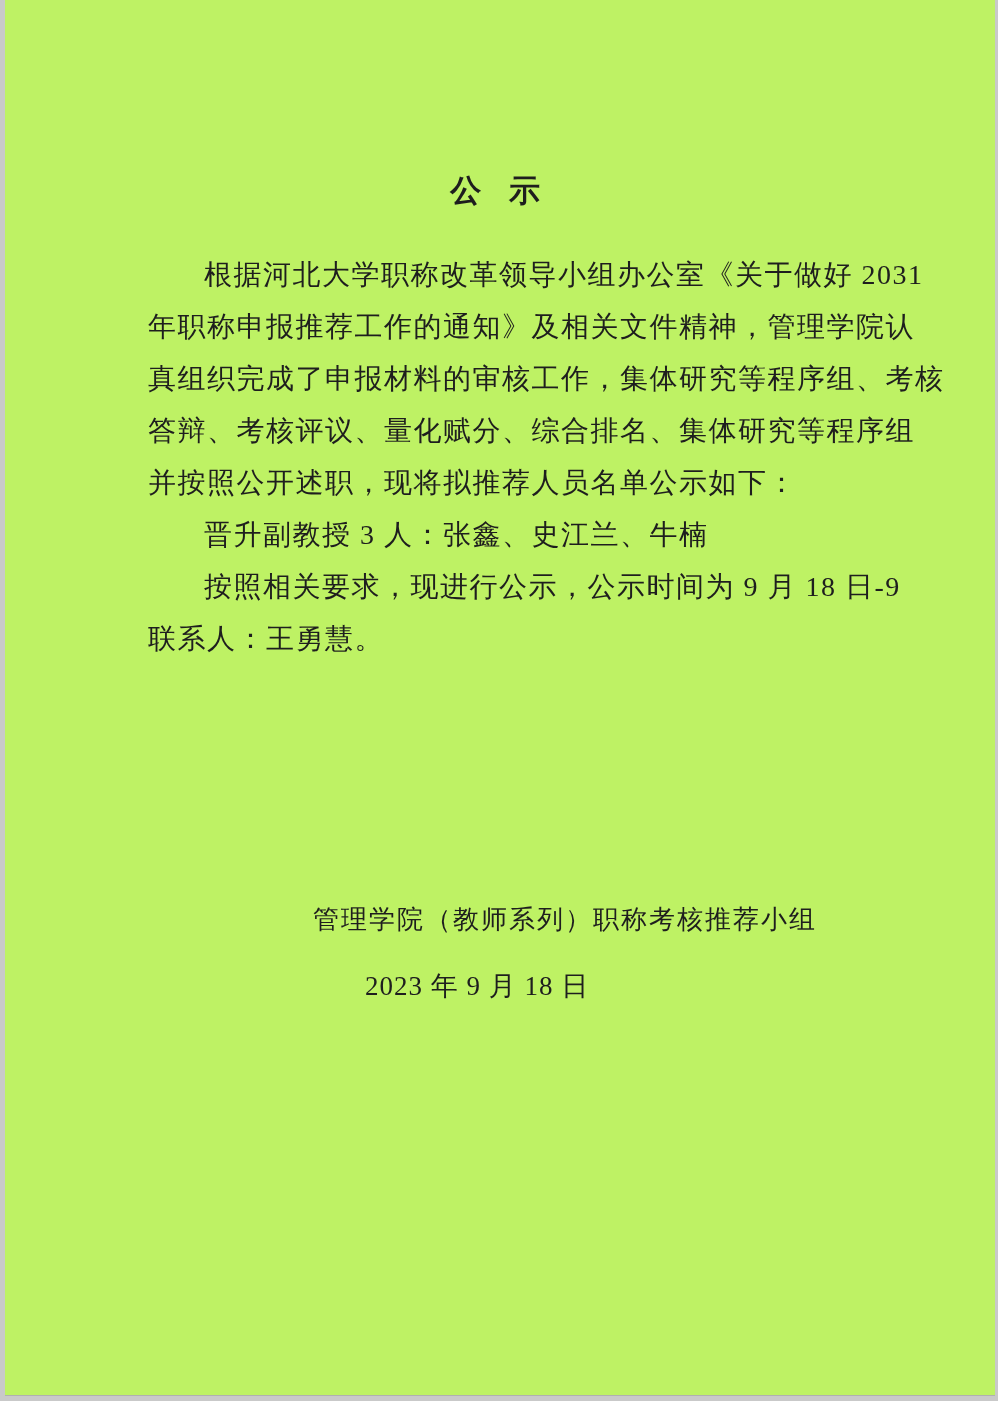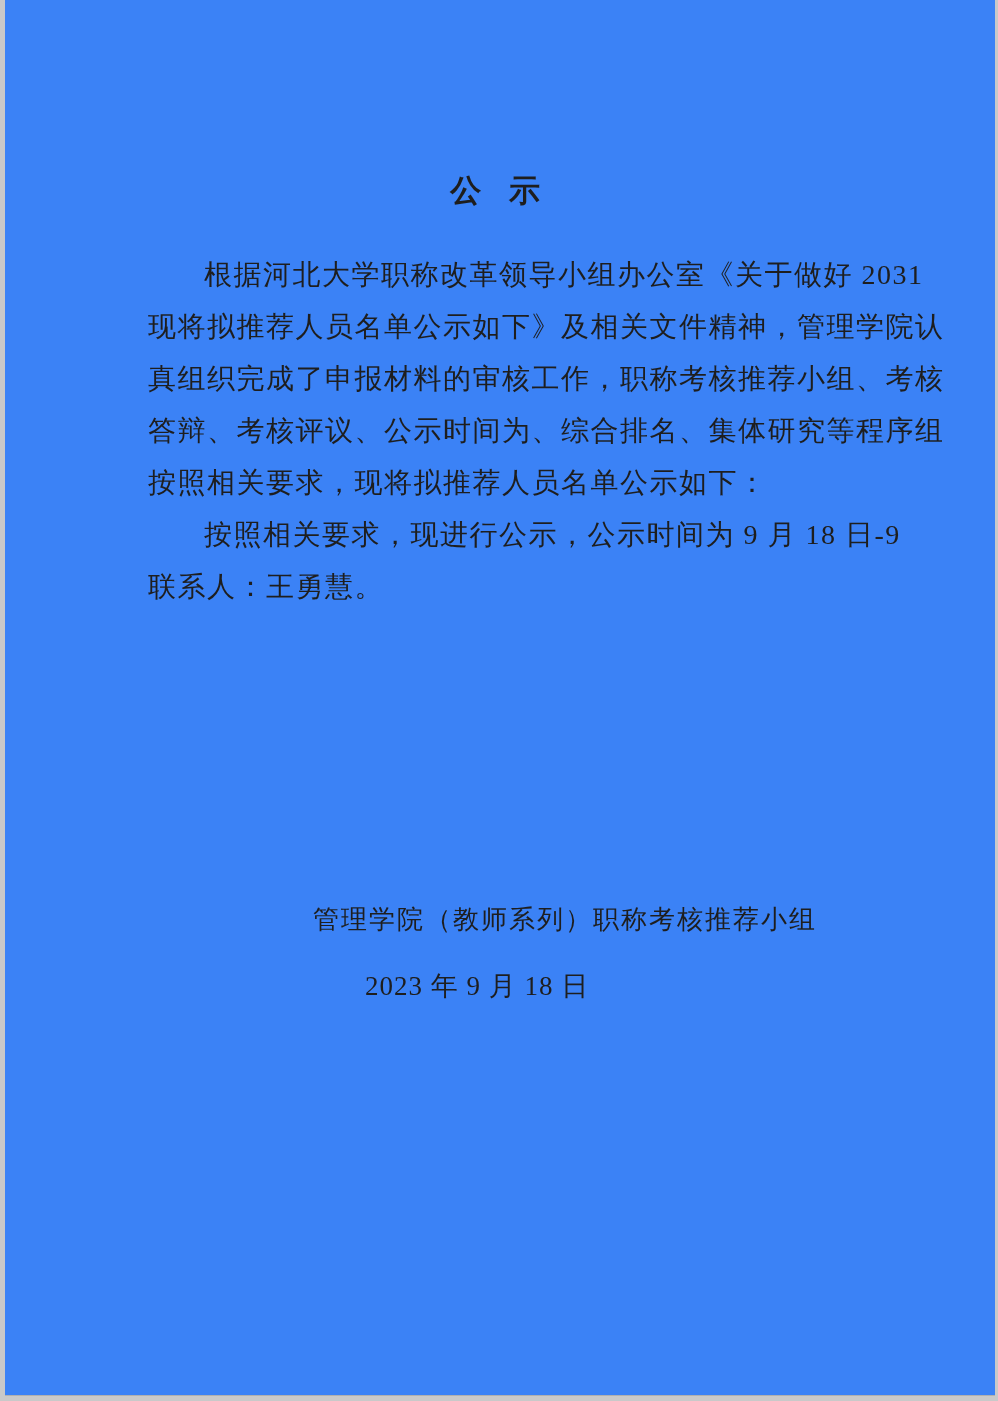--- a/index.html
+++ b/index.html
@@ -14,21 +14,21 @@
     background: #c9c9c9;
     overflow: hidden;
     font-family: "Liberation Serif", "DejaVu Serif", serif;
   }
   .page {
     position: absolute;
     left: 5px;
     top: 0;
     right: 3px;
     bottom: 5px;
-    background: #3b82f6;
+    background: #bef264;
     color: #1e1e1e;
     border-bottom: 1px solid #b0b0b0;
   }
   .title {
     position: absolute;
     top: 172px;
     left: 0;
     width: 100%;
     text-align: center;
     font-size: 31px;
@@ -75,24 +75,25 @@
 </head>
 <body>
 
 <div class="scan-canvas">
   <div class="page">
 
     <h1 class="title">公 示</h1>
 
     <div class="body-lines">
       <div class="line indent">根据河北大学职称改革领导小组办公室《关于做好 2031</div>
-      <div class="line">现将拟推荐人员名单公示如下》及相关文件精神，管理学院认</div>
-      <div class="line">真组织完成了申报材料的审核工作，职称考核推荐小组、考核</div>
-      <div class="line">答辩、考核评议、公示时间为、综合排名、集体研究等程序组</div>
-      <div class="line">按照相关要求，现将拟推荐人员名单公示如下：</div>
+      <div class="line">年职称申报推荐工作的通知》及相关文件精神，管理学院认</div>
+      <div class="line">真组织完成了申报材料的审核工作，集体研究等程序组、考核</div>
+      <div class="line">答辩、考核评议、量化赋分、综合排名、集体研究等程序组</div>
+      <div class="line">并按照公开述职，现将拟推荐人员名单公示如下：</div>
+      <div class="line indent">晋升副教授 3 人：张鑫、史江兰、牛楠</div>
       <div class="line indent">按照相关要求，现进行公示，公示时间为 9 月 18 日-9</div>
       <div class="line">联系人：王勇慧。</div>
     </div>
 
     <div class="signature">管理学院（教师系列）职称考核推荐小组</div>
 
     <div class="date">2023 年 9 月 18 日</div>
 
   </div>
 </div>

